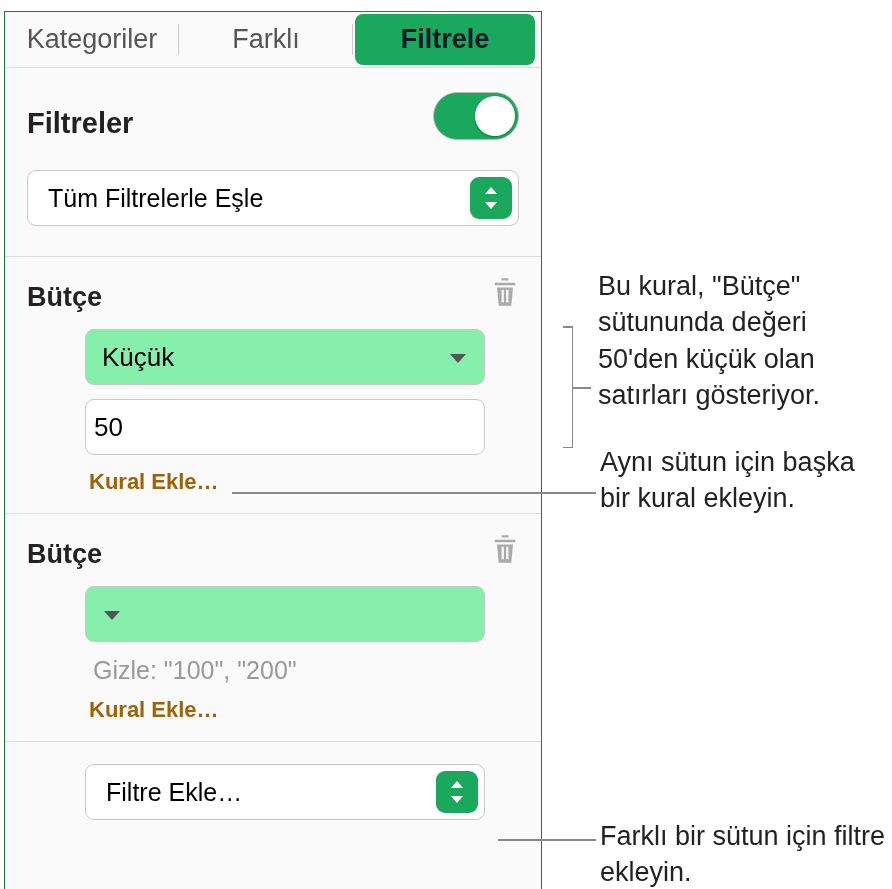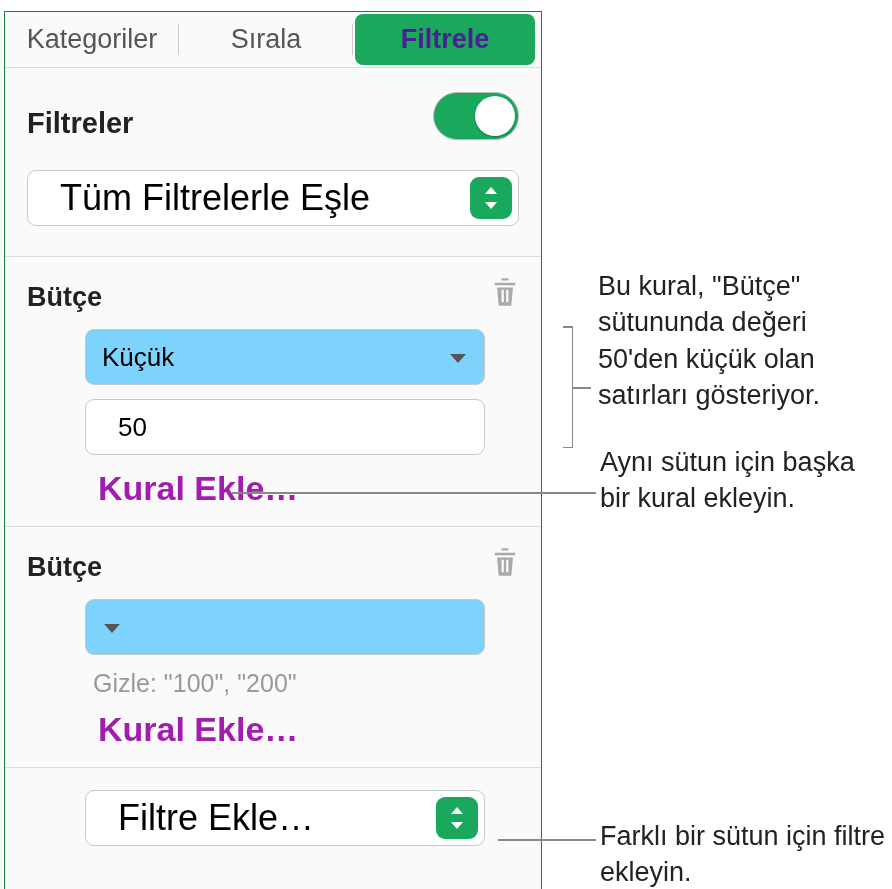--- a/index.html
+++ b/index.html
@@ -41,21 +41,21 @@
     content: '';
     position: absolute;
     right: 0;
     top: 12px;
     bottom: 12px;
     width: 1px;
     background: #ccc;
   }
   .tab.active {
     background: #1aa85c;
-    color: #4c1d95;
+    color: #0f172a;
     font-weight: 600;
     border-radius: 8px;
     margin: 2px 6px 2px 2px;
     flex: 0 0 180px;
   }
   .section {
     padding: 24px 22px 10px 22px;
   }
   .row-head {
     display: flex;
@@ -91,22 +91,22 @@
     padding: 20px 22px 12px 22px;
   }
   .select-green {
     display: flex;
     align-items: center;
     justify-content: space-between;
     background: #fff;
     border: 1px solid #c8c8c8;
     border-radius: 9px;
     height: 56px;
-    padding: 0 6px 0 32px;
-    font-size: 36px;
+    padding: 0 6px 0 20px;
+    font-size: 25px;
     cursor: pointer;
   }
   .select-green .chip {
     width: 42px;
     height: 42px;
     border-radius: 9px;
     background: #1aa85c;
     display: flex;
     align-items: center;
     justify-content: center;
@@ -137,49 +137,49 @@
     cursor: pointer;
   }
   .trash svg { fill: #aaa; }
   .inset {
     padding-left: 58px;
   }
   .dropdown {
     display: flex;
     align-items: center;
     justify-content: space-between;
-    background: #7dd3fc;
+    background: #86efac;
     border: 1px solid #c8c8c8;
     border-radius: 9px;
     height: 56px;
     padding: 0 16px;
     font-size: 26px;
     cursor: pointer;
     width: 400px;
     margin-bottom: 14px;
   }
   .dropdown .chev svg { fill: #555; }
   .textfield {
     background: #fff;
     border: 1px solid #c8c8c8;
     border-radius: 9px;
     height: 56px;
-    padding: 0 32px;
+    padding: 0 8px;
     font-size: 26px;
     width: 400px;
     margin-bottom: 14px;
     display: flex;
     align-items: center;
   }
   .add-rule {
-    color: #a21caf;
-    font-size: 34px;
+    color: #a16207;
+    font-size: 22px;
     font-weight: 600;
     cursor: pointer;
-    margin: 4px 0 8px 13px;
+    margin: 4px 0 8px 4px;
   }
   .hint {
     color: #999;
     font-size: 25px;
     margin: 2px 0 12px 8px;
   }
   .add-filter-row {
     padding: 22px 22px 0 80px;
   }
   .callout {
@@ -220,21 +220,21 @@
 </head>
 <body>
 
 <div class="panel">
 
   <div class="tabbar">
     <div class="tab sep">
       <span>Kategoriler</span>
     </div>
     <div class="tab sep">
-      <span>Sırala</span>
+      <span>Farklı</span>
     </div>
     <div class="tab active">
       <span>Filtrele</span>
     </div>
   </div>
 
   <div class="section row-head">
     <div class="title">Filtreler</div>
     <div class="toggle"></div>
   </div>

